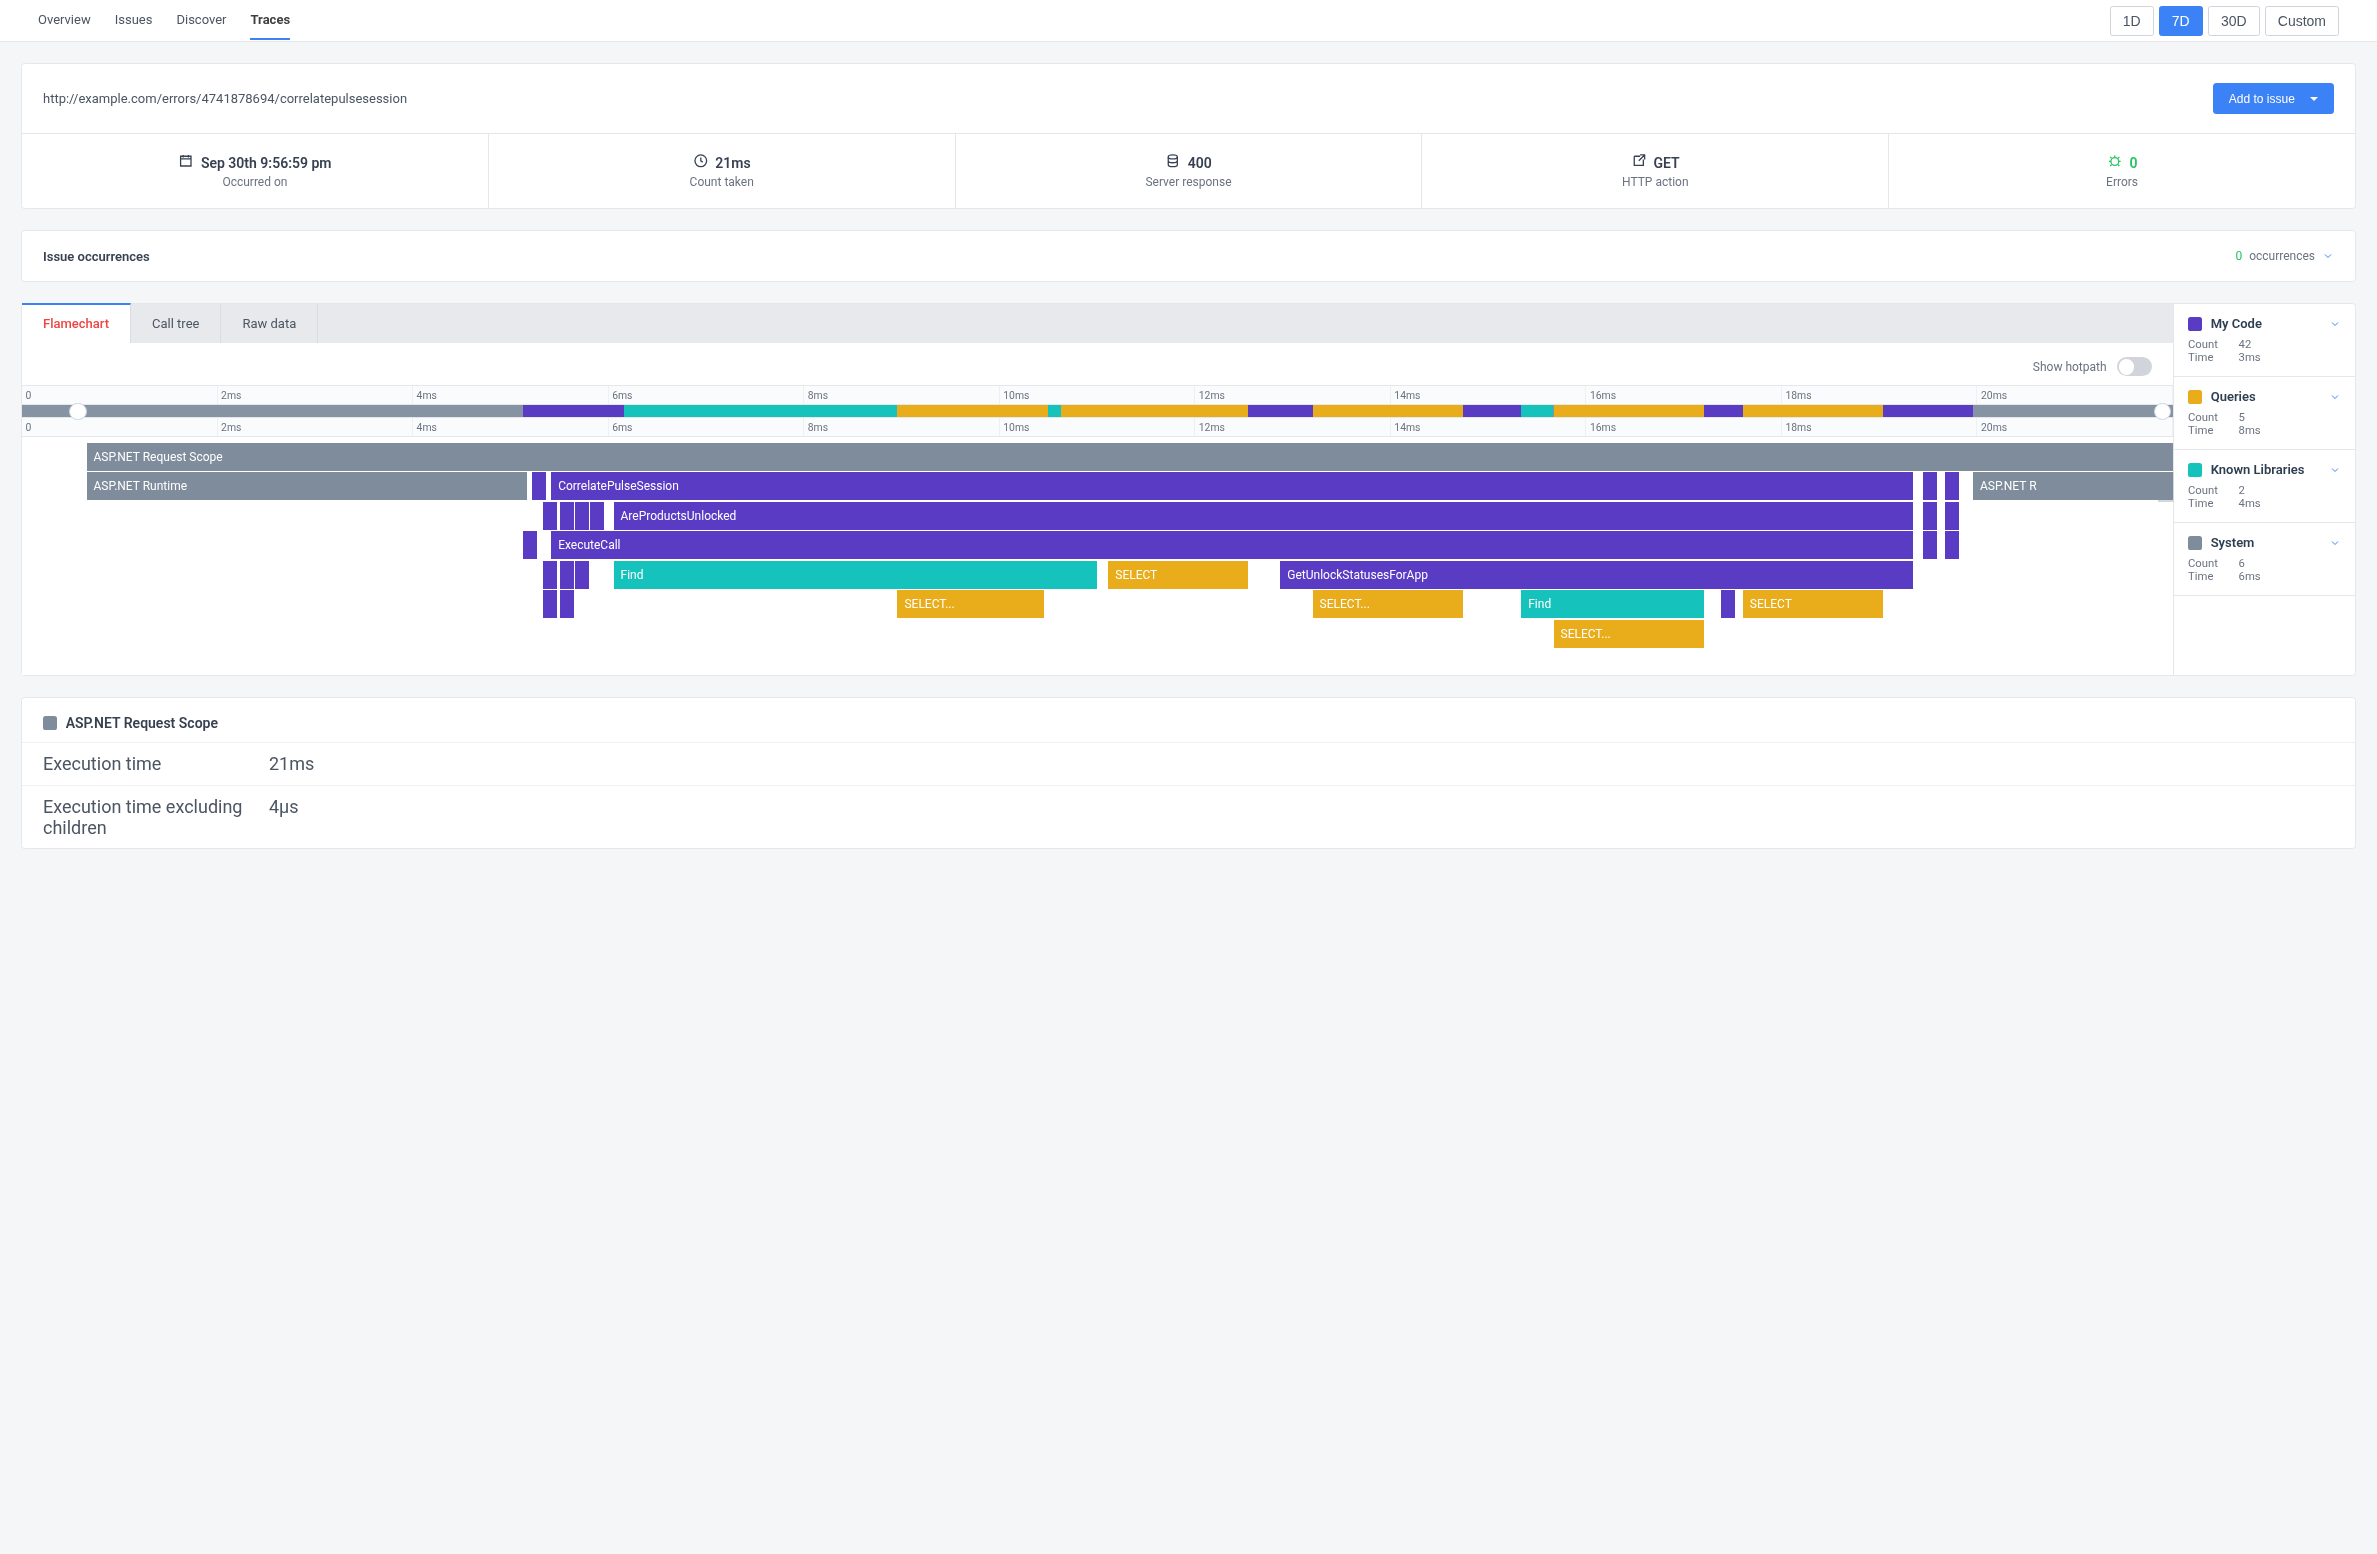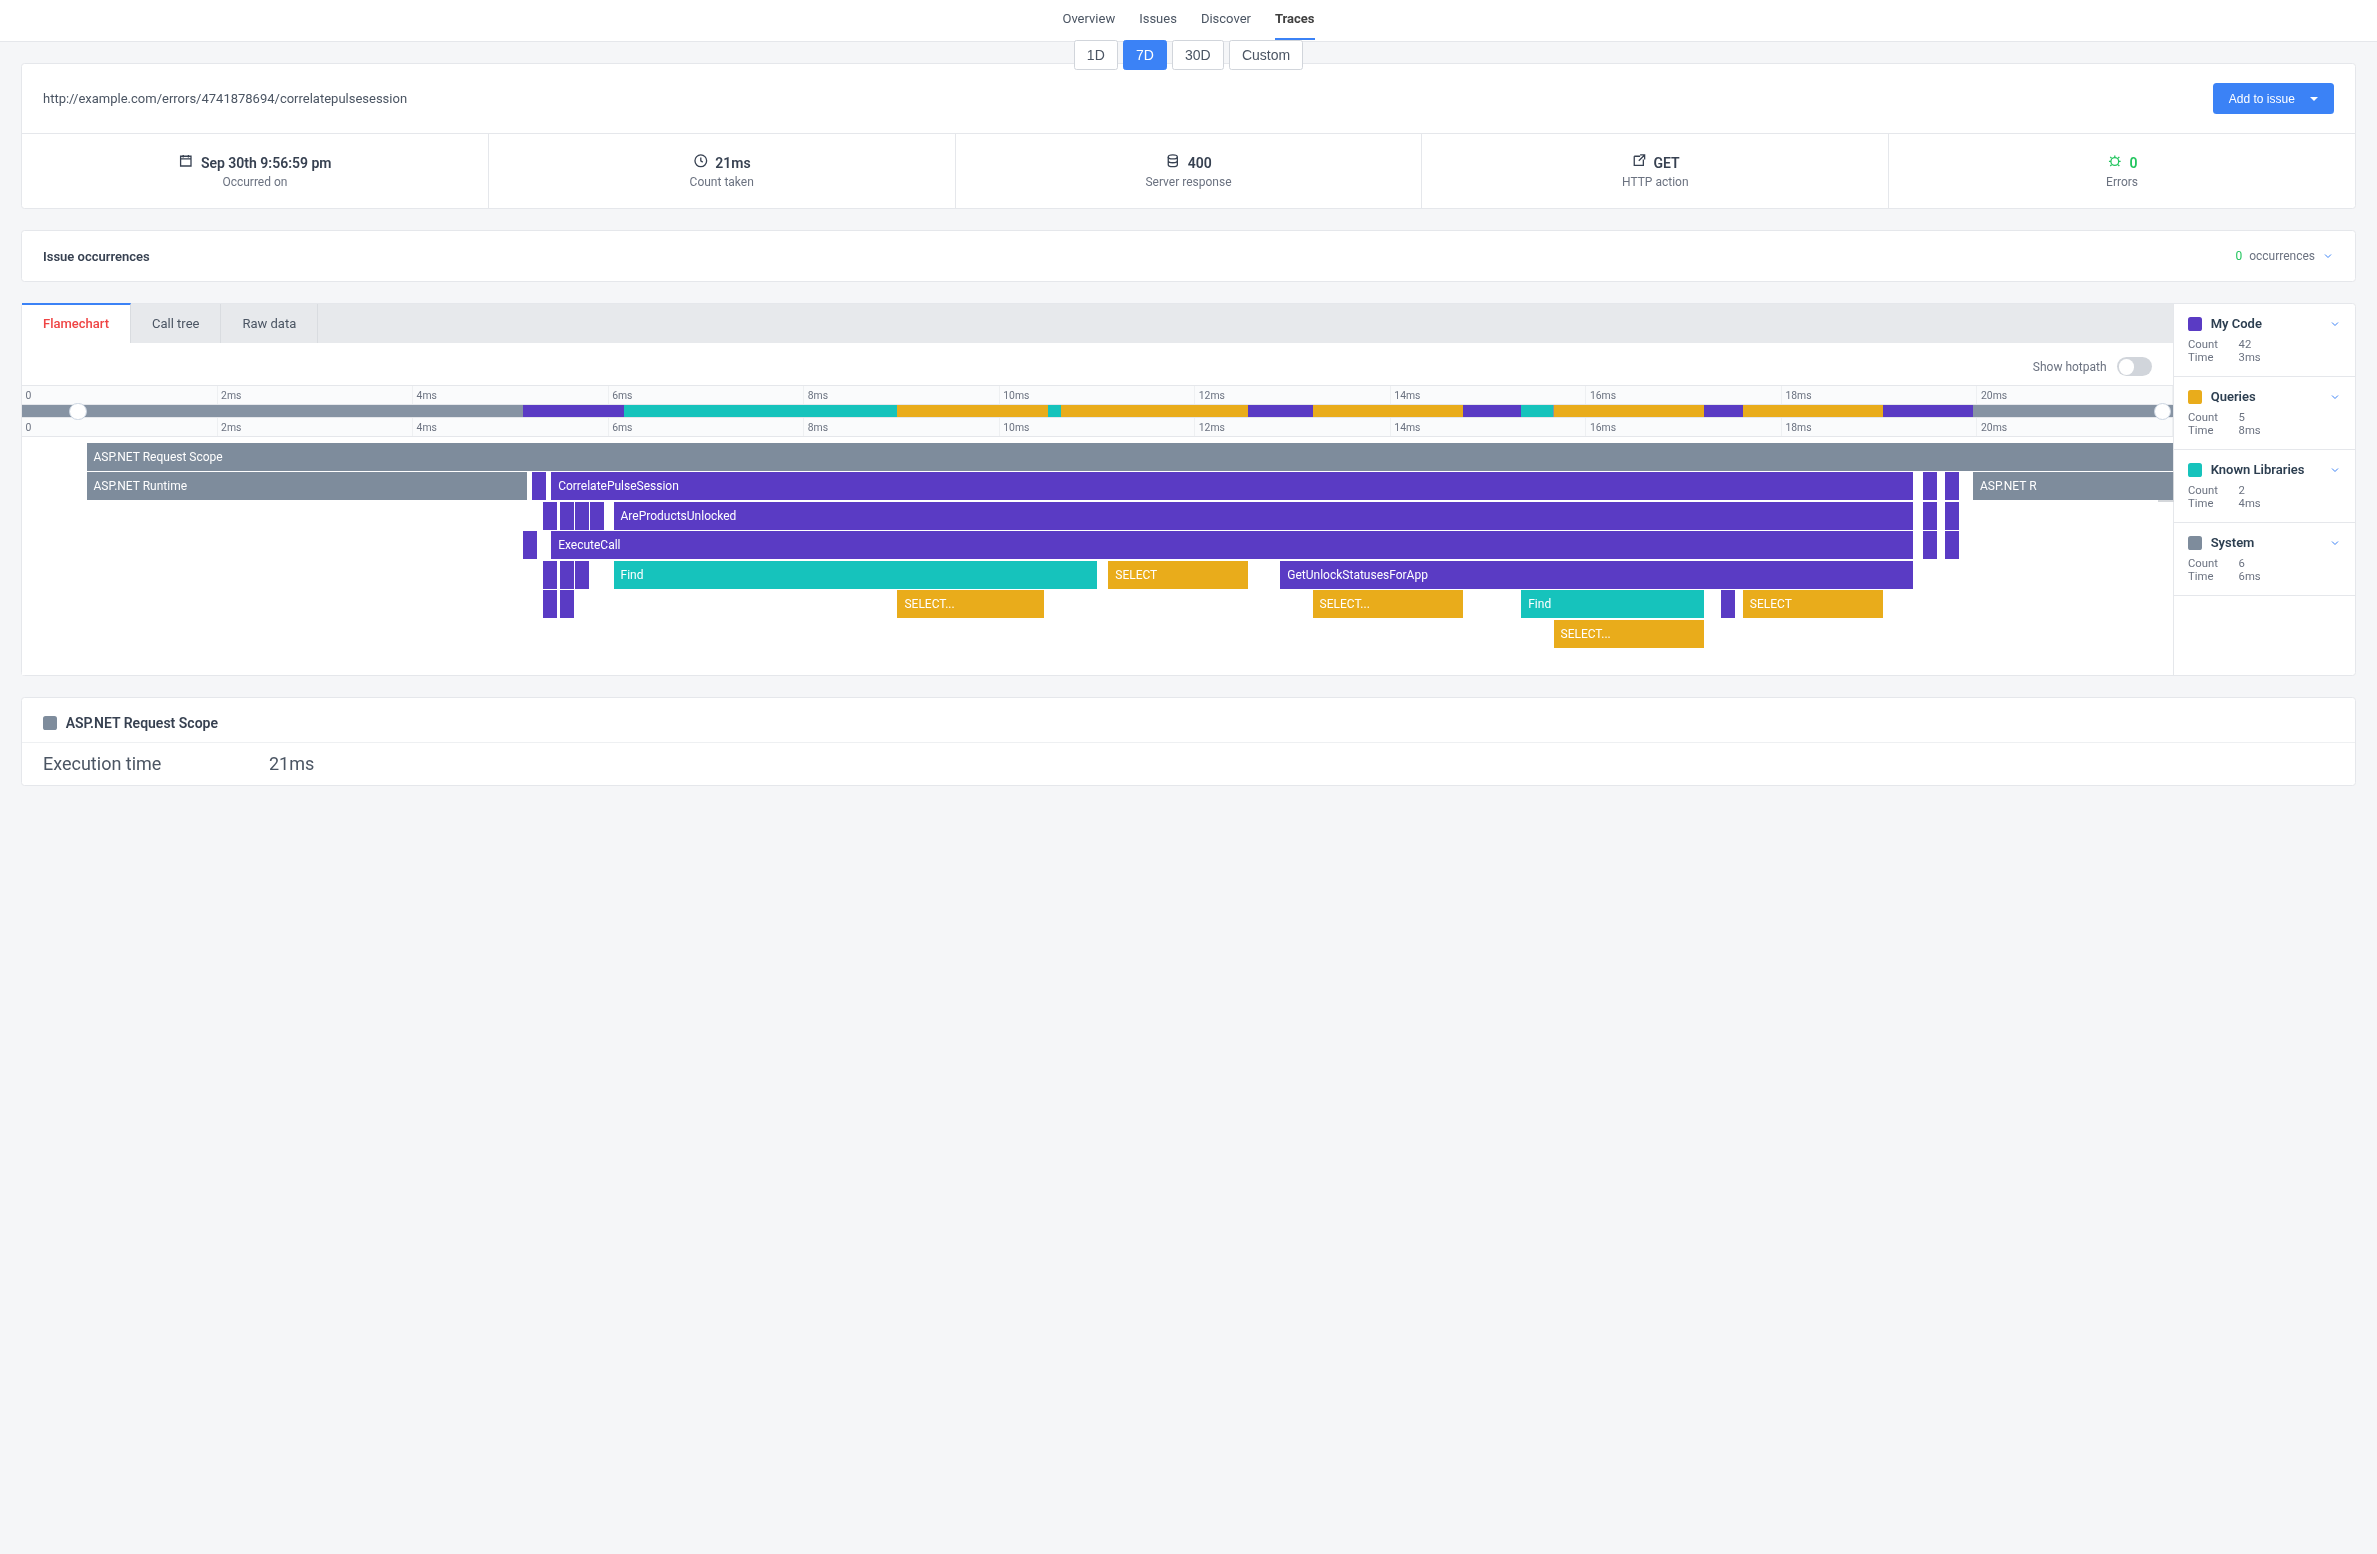--- a/index.html
+++ b/index.html
@@ -10,21 +10,20 @@
     font-size: 12px;
   }
   .top-nav {
     background: #fff;
     border-bottom: 0.9px solid #e5e7eb;
     display: flex;
     align-items: center;
     justify-content: space-between;
     padding: 0 38px;
     height: 42px;
-    flex-direction: column;
   }
   .nav-tabs { display: flex; gap: 24px; height: 100%; align-items: center; }
   .nav-tab {
     color: #4b5563;
     cursor: pointer;
     padding: 11.3px 0;
     font-size: 13px;
     border-bottom: 2.6px solid transparent;
   }
   .nav-tab.active {
@@ -512,17 +511,21 @@
   <div class="card detail-card">
     <div class="hdr">
       <span class="swatch" style="background:#7e8c9c;"></span>
       <span>ASP.NET Request Scope</span>
     </div>
     <div id="detail-rows">
         <div class="kv">
           <span class="k">Execution time</span>
           <span>21ms</span>
         </div>
+        <div class="kv">
+          <span class="k">Execution time excluding children</span>
+          <span>4µs</span>
+        </div>
       </div>
   </div>
 
 </div>
 
 
 </body></html>

